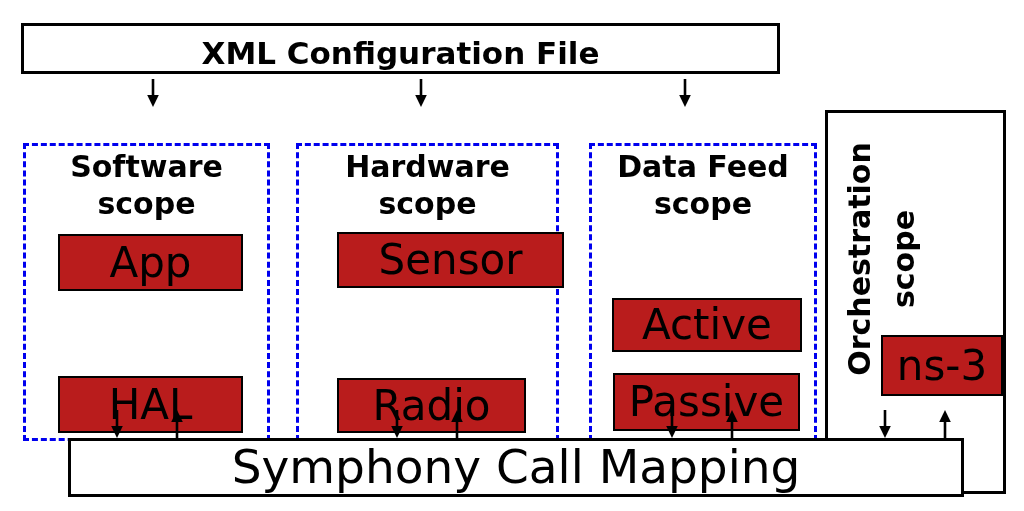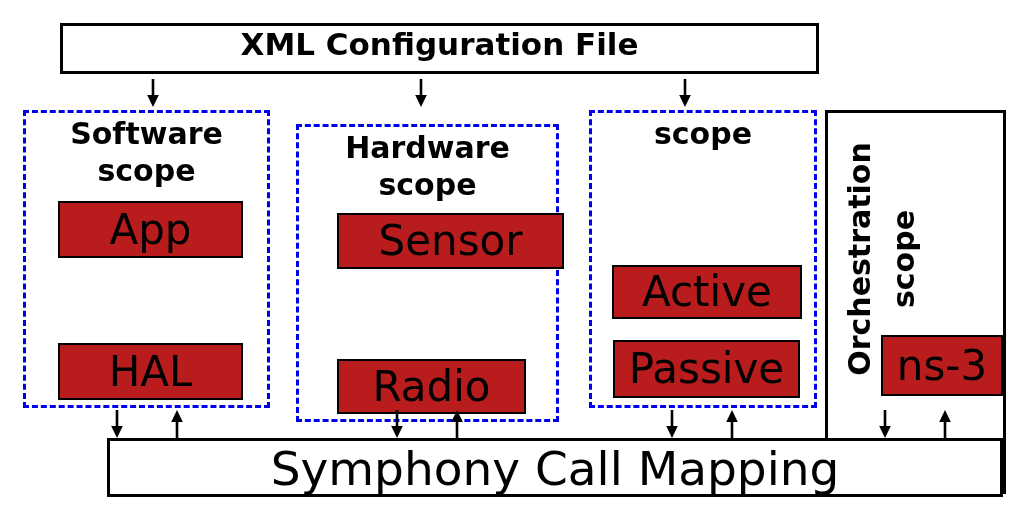--- a/index.html
+++ b/index.html
@@ -3,28 +3,28 @@
 <meta charset="utf-8">
 <style>
   html,body{margin:0;padding:0;background:#ffffff;}
   .stage{
     position:relative;width:1024px;height:511px;background:#ffffff;
     font-family:"DejaVu Sans","Liberation Sans",sans-serif;color:#000;
     overflow:hidden;
   }
   .solid-box{
     position:absolute;box-sizing:border-box;border:3px solid #000;
-    background:#fff;display:flex;align-items:flex-start;justify-content:center;margin-left:39px;
+    background:#fff;display:flex;align-items:flex-end;justify-content:center;
   }
   .xml-box{left:21px;top:23px;width:759px;height:51px;font-weight:bold;font-size:31px;}
   .bottom-box{left:68px;top:438px;width:896px;height:59px;font-size:47px;}
   .scope{
     position:absolute;box-sizing:border-box;background:#fff;
   }
-  .scope.dashed{border:3px dashed #0000ee;}
+  .scope.dashed{border:3px dashed #0000ee;margin-top:33px;}
   .scope.solid{border:3px solid #000;}
   .scope-title{
     position:absolute;left:0;right:0;top:2px;text-align:center;
     font-weight:bold;font-size:30px;line-height:37px;
   }
   .item{
     position:absolute;box-sizing:border-box;border:2px solid #000;background:#b91c1c;
     display:flex;align-items:center;justify-content:center;font-size:42px;line-height:1;
   }
   .orch-title{
@@ -58,31 +58,32 @@
 
   <div class="scope dashed" style="left:23px;top:110px;width:247px;height:298px">
     <div class="scope-title">
       <div>Software</div>
       <div>scope</div>
     </div>
     <div class="item" style="left:32px;top:88px;width:185px;height:57px">App</div>
     <div class="item" style="left:32px;top:230px;width:185px;height:57px">HAL</div>
   </div>
 
-  <div class="scope dashed" style="left:296px;top:124px;width:263px;height:298px">
+  <div class="scope dashed" style="left:296px;top:110px;width:263px;height:298px">
     <div class="scope-title">
       <div>Hardware</div>
       <div>scope</div>
     </div>
     <div class="item" style="left:38px;top:86px;width:227px;height:56px">Sensor</div>
     <div class="item" style="left:38px;top:232px;width:189px;height:55px">Radio</div>
   </div>
 
   <div class="scope dashed" style="left:589px;top:110px;width:228px;height:298px">
     <div class="scope-title">
+      <div>Data Feed</div>
       <div>scope</div>
     </div>
     <div class="item" style="left:21px;top:227px;width:187px;height:58px">Passive</div>
     <div class="item" style="left:20px;top:152px;width:190px;height:54px">Active</div>
   </div>
 
   <div class="scope solid" style="left:825px;top:110px;width:181px;height:384px">
     <div class="item" style="left:53px;top:222px;width:122px;height:61px">ns-3</div>
   </div>
   <div class="orch-title">

